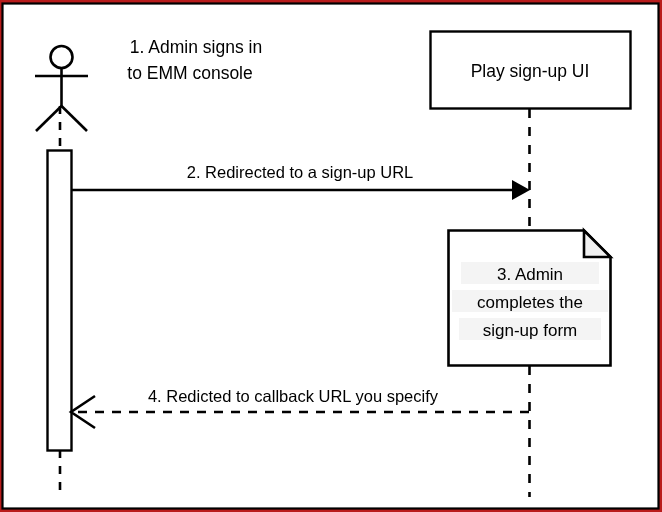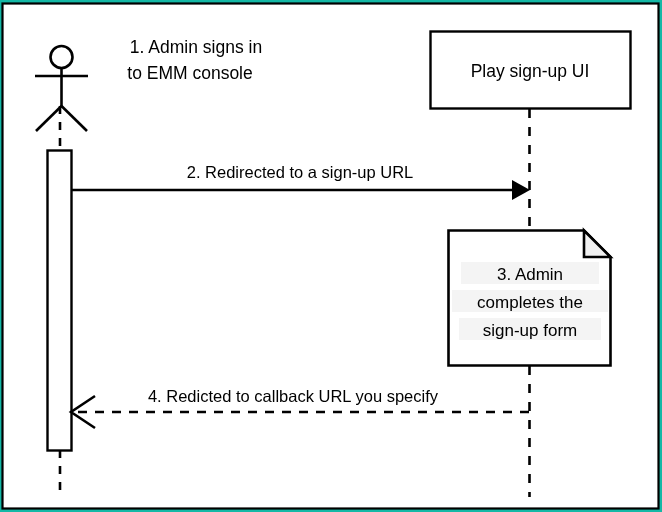--- a/index.html
+++ b/index.html
@@ -4,21 +4,21 @@
 <style>
   html, body {
     margin: 0;
     padding: 0;
     background: #ffffff;
   }
   #canvas {
     position: relative;
     width: 662px;
     height: 512px;
-    background: #14b8a6;
+    background: #b91c1c;
     font-family: "Liberation Sans", sans-serif;
     overflow: hidden;
   }
   #diagram-svg {
     position: absolute;
     left: 0;
     top: 0;
   }
   .dgm-text {
     fill: #000000;

